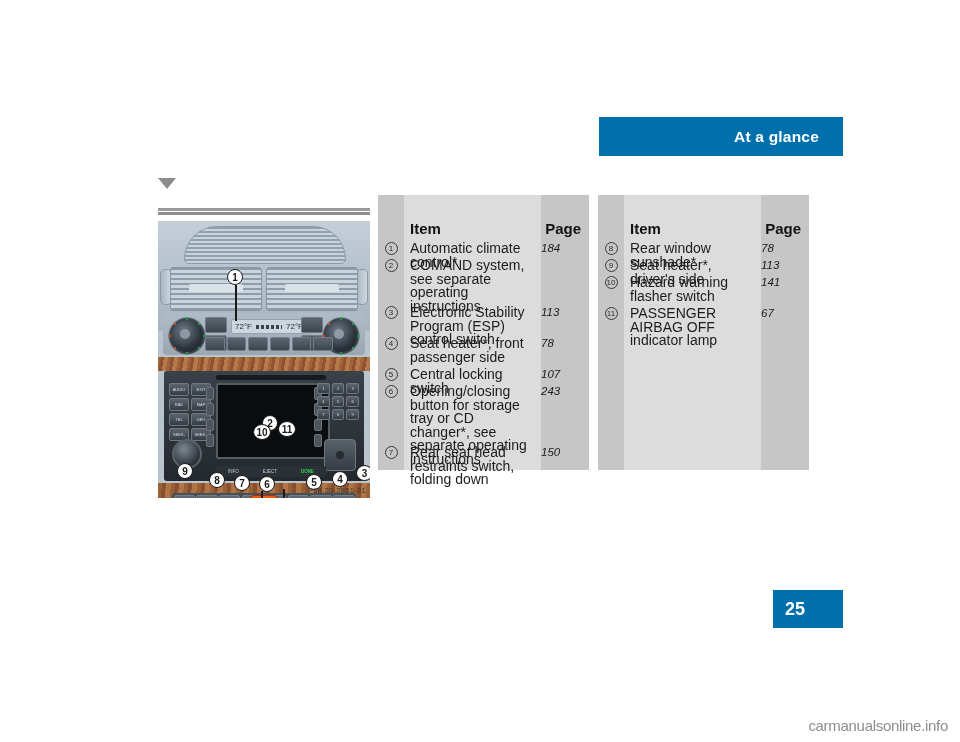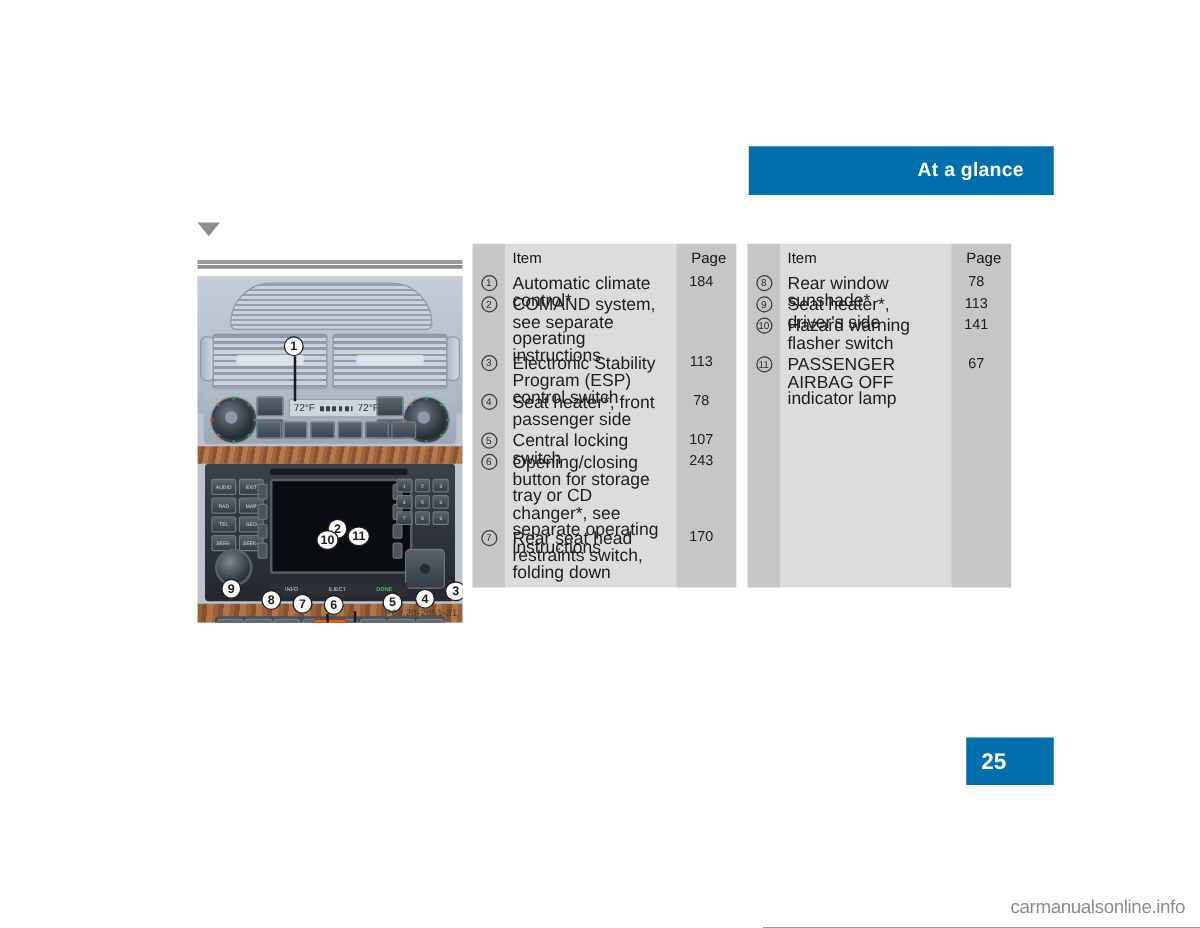--- a/index.html
+++ b/index.html
@@ -311,25 +311,26 @@
   }
   .table.left  { left: 378px; width: 211px; }
   .table.right { left: 598px; width: 211px; }
 
   .col-num  { width: 26px;  background:#c6c6c6; }
   .col-item { flex: 1;      background:#dcdcdc; }
   .col-page { width: 48px;  background:#c6c6c6; }
 
   .thead-cell{
     height: 22px;
-    font-size: 12px;
-    font-weight: normal;
+    font-size: 15px;
+    font-weight: bold;
     color:#121212;
     display:flex; align-items:center;
     box-sizing:border-box;
+    margin-top:22px;
   }
   .col-item .thead-cell{ padding-left: 6px; }
   .col-page .thead-cell{ justify-content:flex-end; padding-right: 8px; }
 
   .row-num{
     height: auto;
     font-size: 9px;
     display:flex; justify-content:center;
     padding-top: 3px;
     box-sizing:border-box;
@@ -344,22 +345,23 @@
     font-size:14px;
     line-height:13.6px;
     color:#1c1c1c;
     padding: 3px 8px 3px 6px;
     box-sizing:border-box;
   }
   .row-page{
     font-size:11.5px;
     color:#1c1c1c;
     padding: 3px 8px 3px 0;
-    text-align:center;
+    text-align:left;
     box-sizing:border-box;
+    font-style:italic;
   }
 
   
   .watermark{
     position:absolute;
     right: 12px;
     bottom: 8px;
     font-size: 15px;
     color:#8d8d8d;
     font-family:"Liberation Sans", sans-serif;
@@ -540,21 +542,21 @@
     </div>
 
     <div class="col-page">
       <div class="thead-cell">Page</div>
       <div class="row-page" style="height:17px">184</div>
       <div class="row-page" style="height:47px"></div>
       <div class="row-page" style="height:31px">113</div>
       <div class="row-page" style="height:31px">78</div>
       <div class="row-page" style="height:17px">107</div>
       <div class="row-page" style="height:61px">243</div>
-      <div class="row-page" style="height:31px">170</div>
+      <div class="row-page" style="height:31px">150</div>
     </div>
   </div>
 
   <div class="table right">
     <div class="col-num">
       <div class="thead-cell"></div>
       <div class="row-num" style="height:17px">
           <span class="circ-num">8</span>
         </div>
       <div class="row-num" style="height:17px">

